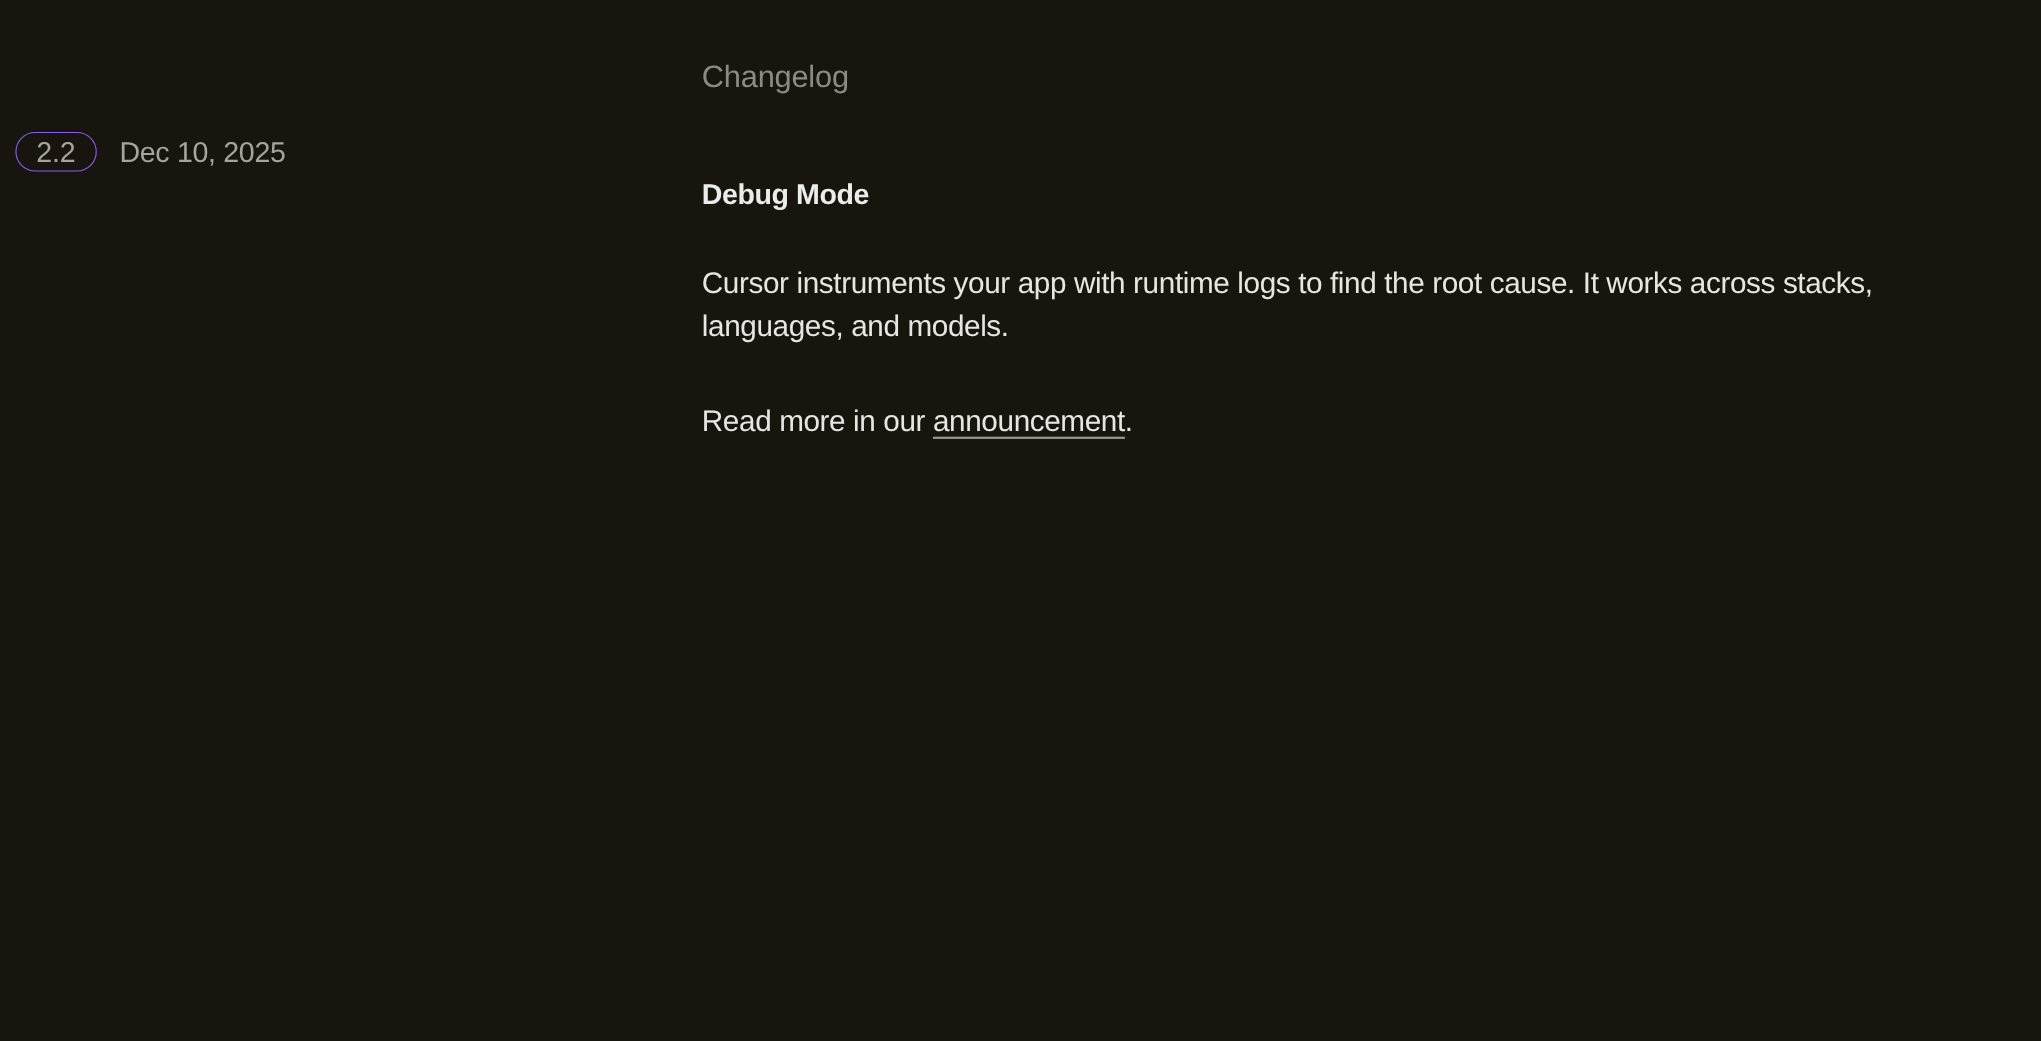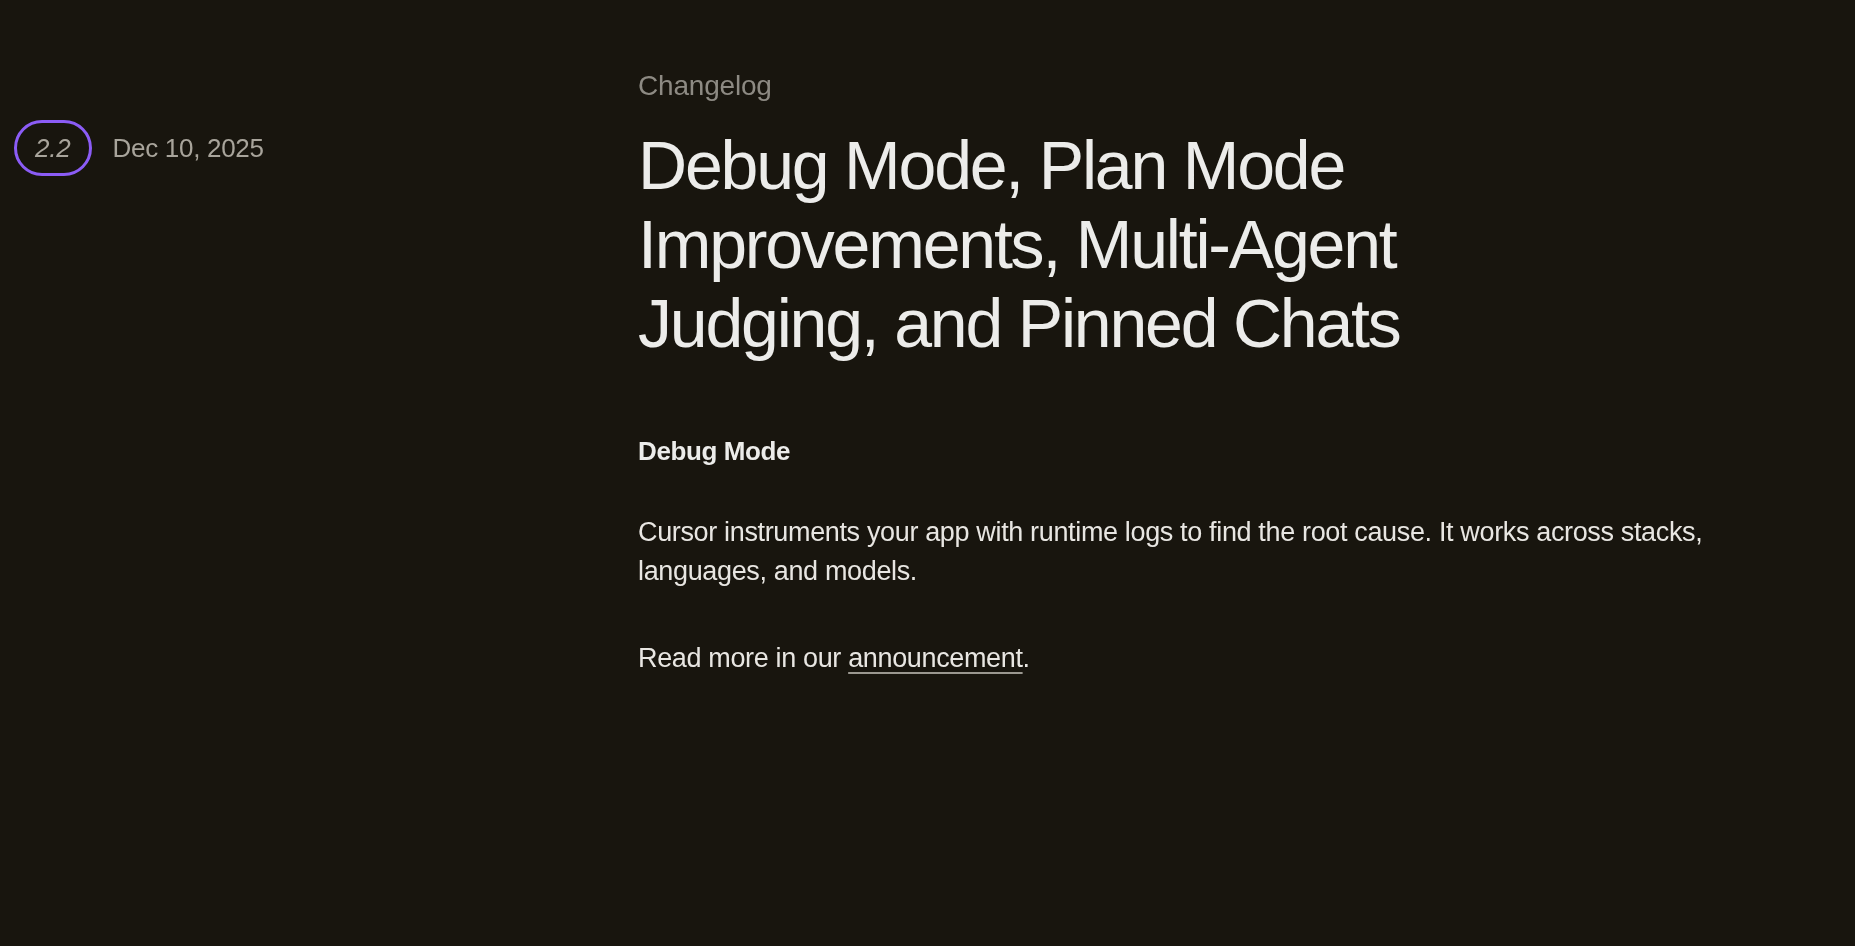--- a/index.html
+++ b/index.html
@@ -33,31 +33,30 @@
     gap: 21px;
     padding-left: 14px;
     box-sizing: border-box;
   }
 
   .version-badge {
     display: inline-flex;
     align-items: center;
     justify-content: center;
     min-width: 60px;
-    height: 56px;
+    height: 36px;
     padding: 0 18px;
-    border: 3px solid #8b5cf6;
+    border: 1px solid #8b5cf6;
     border-radius: 999px;
     color: #a8a49b;
     font-size: 26px;
     line-height: 1;
     letter-spacing: -0.2px;
     box-sizing: border-box;
     white-space: nowrap;
-    font-style: italic;
   }
 
   .release-date {
     color: #a8a49b;
     font-size: 26px;
     line-height: 1;
     letter-spacing: -0.3px;
     white-space: nowrap;
   }
 
@@ -67,21 +66,21 @@
     left: 638px;
     top: 52px;
     width: 1180px;
   }
 
   .eyebrow {
     color: #8d8a83;
     font-size: 28px;
     line-height: 1.3;
     letter-spacing: -0.2px;
-    margin: 16px 0 22px 0;
+    margin: 0 0 22px 0;
   }
 
   .entry-title {
     color: #ececea;
     font-size: 68px;
     font-weight: 400;
     line-height: 1.16;
     letter-spacing: -2.2px;
     margin: 0;
     max-width: 1000px;
@@ -127,21 +126,20 @@
 
   <div class="meta-rail">
     <span class="version-badge">2.2</span>
     <span class="release-date">Dec 10, 2025</span>
   </div>
 
   <div class="content">
 
     <div class="eyebrow">Changelog</div>
 
-    <h1 class="entry-title">Debug Mode, Plan Mode Improvements, Multi-Agent Judging, and Pinned Chats</h1>
 
     <div class="section">
 
       <h2 class="section-heading">Debug Mode</h2>
 
 
       <p class="body-text">Cursor instruments your app with runtime logs to find the root cause. It works across stacks, languages, and models.</p>
 
       <p class="body-text"><span>Read more in our </span><a class="inline-link">announcement</a><span>.</span></p>
 

